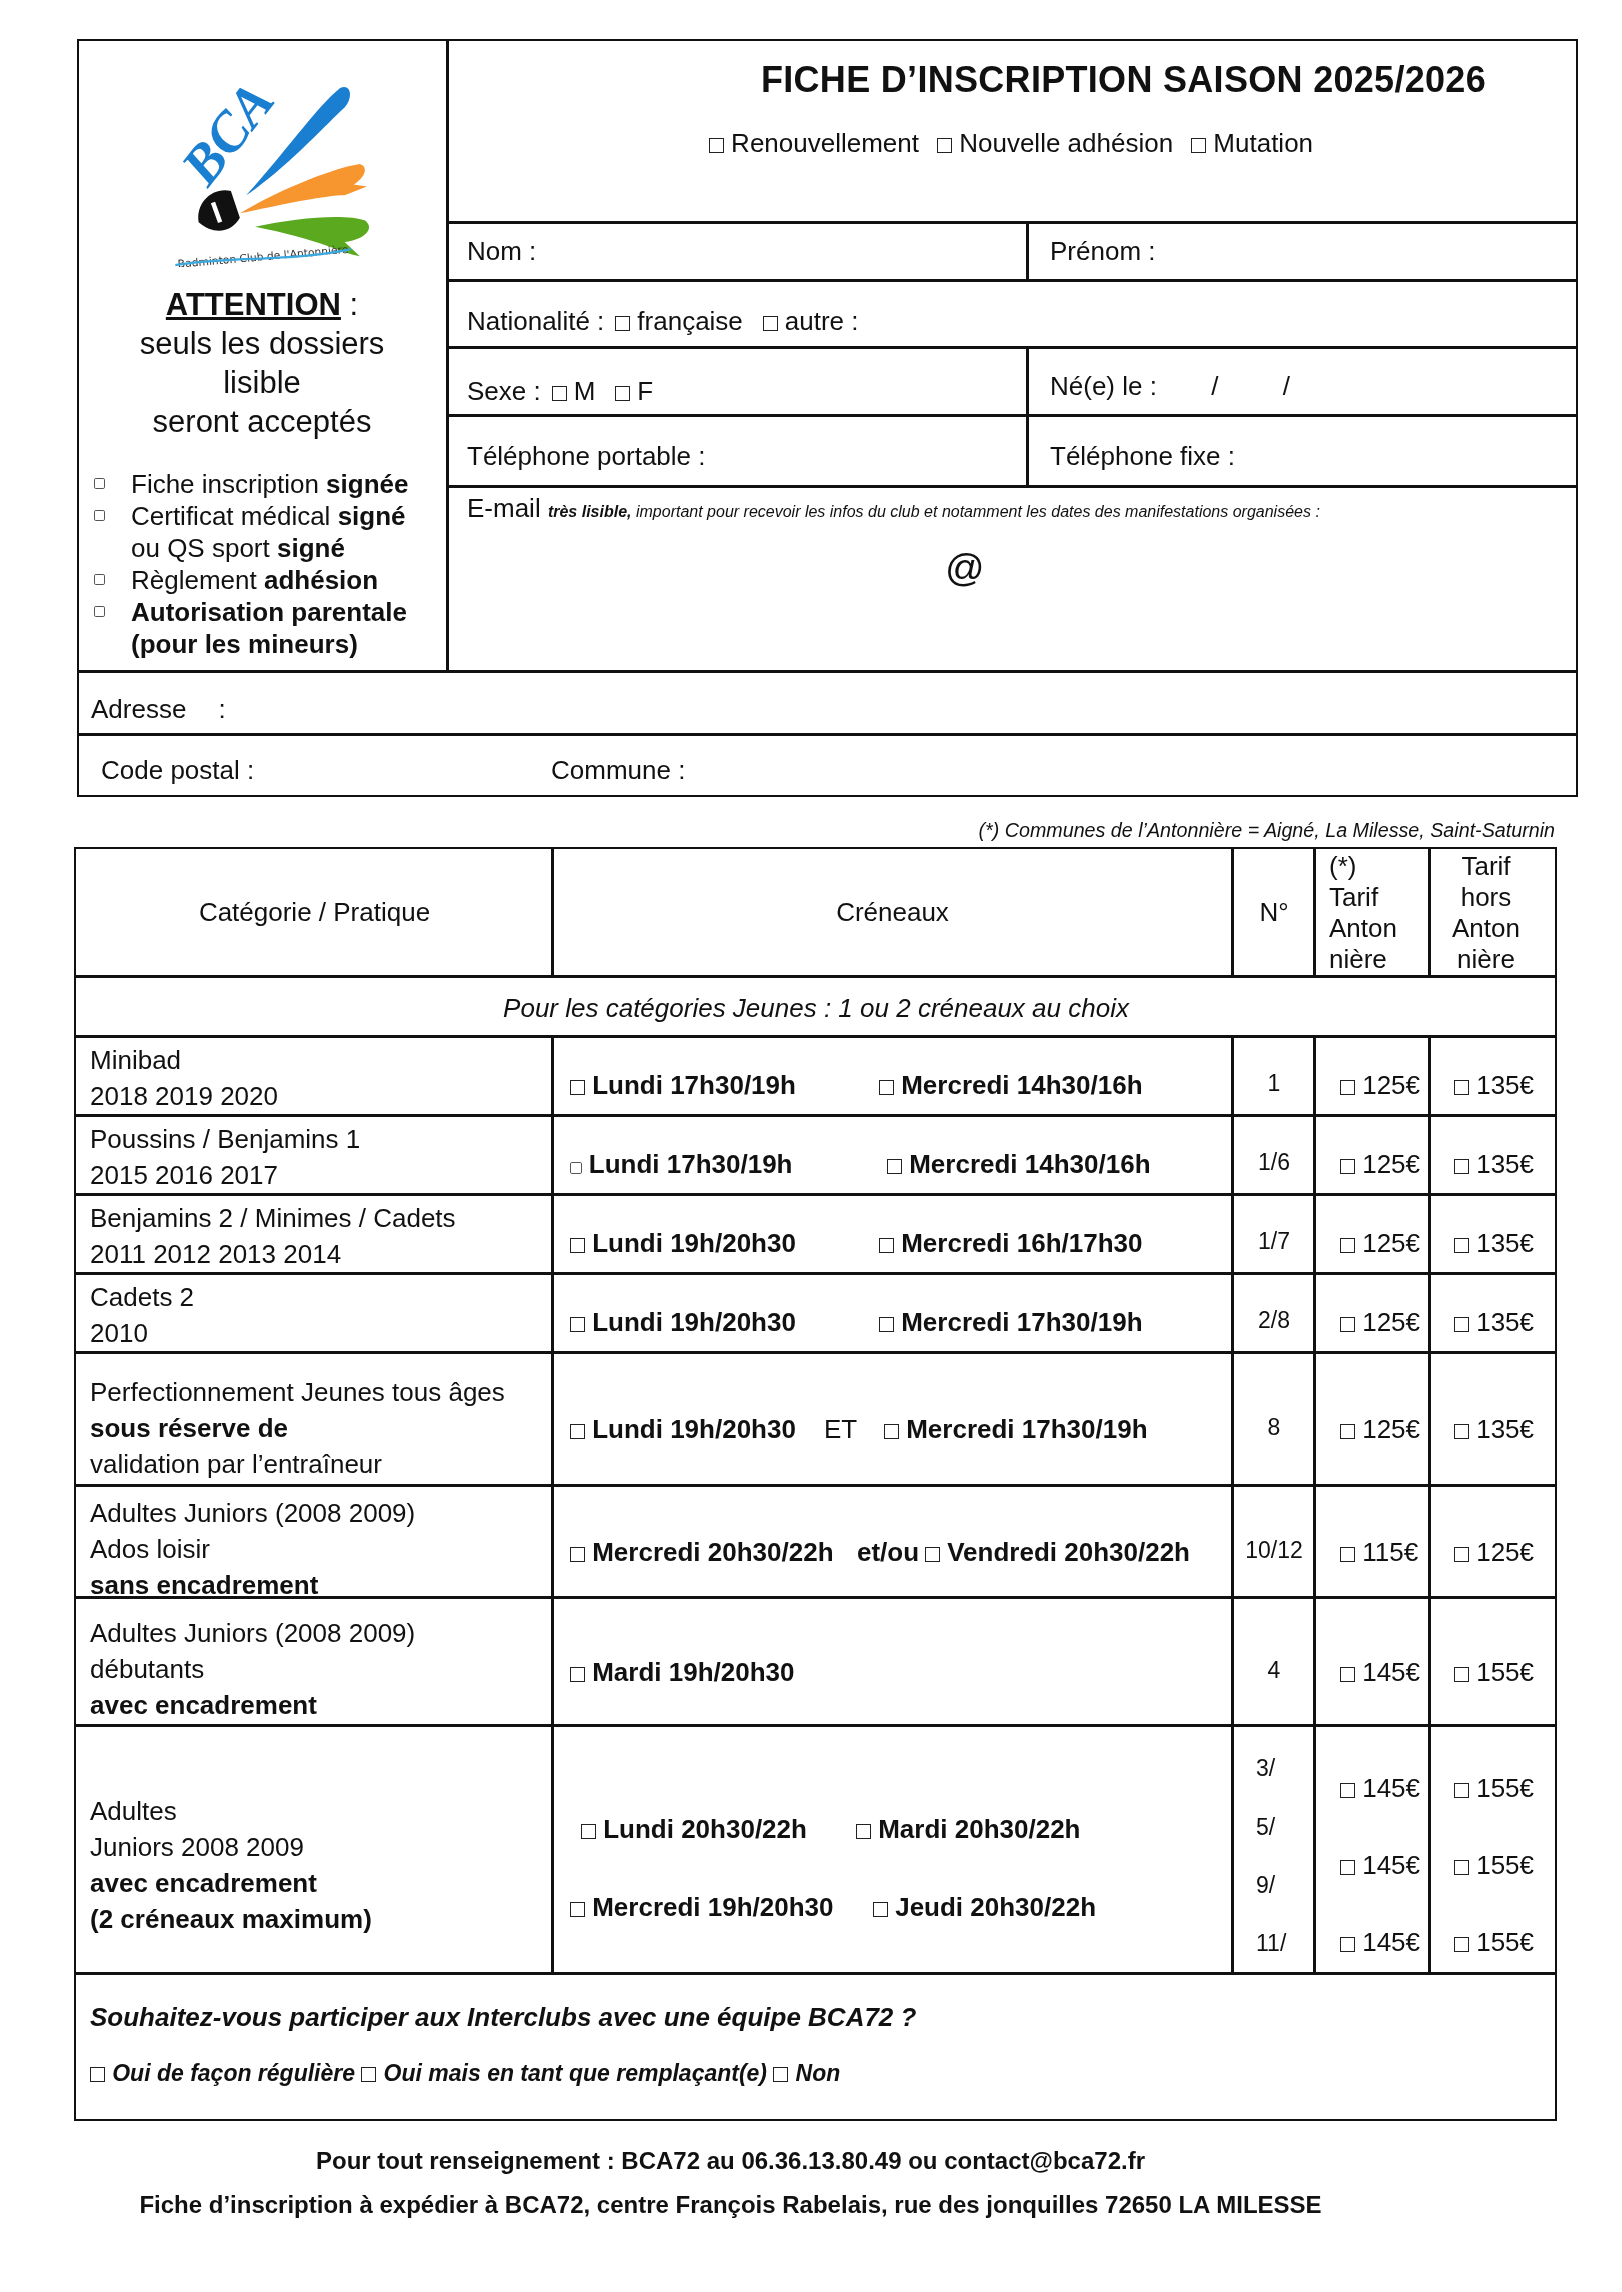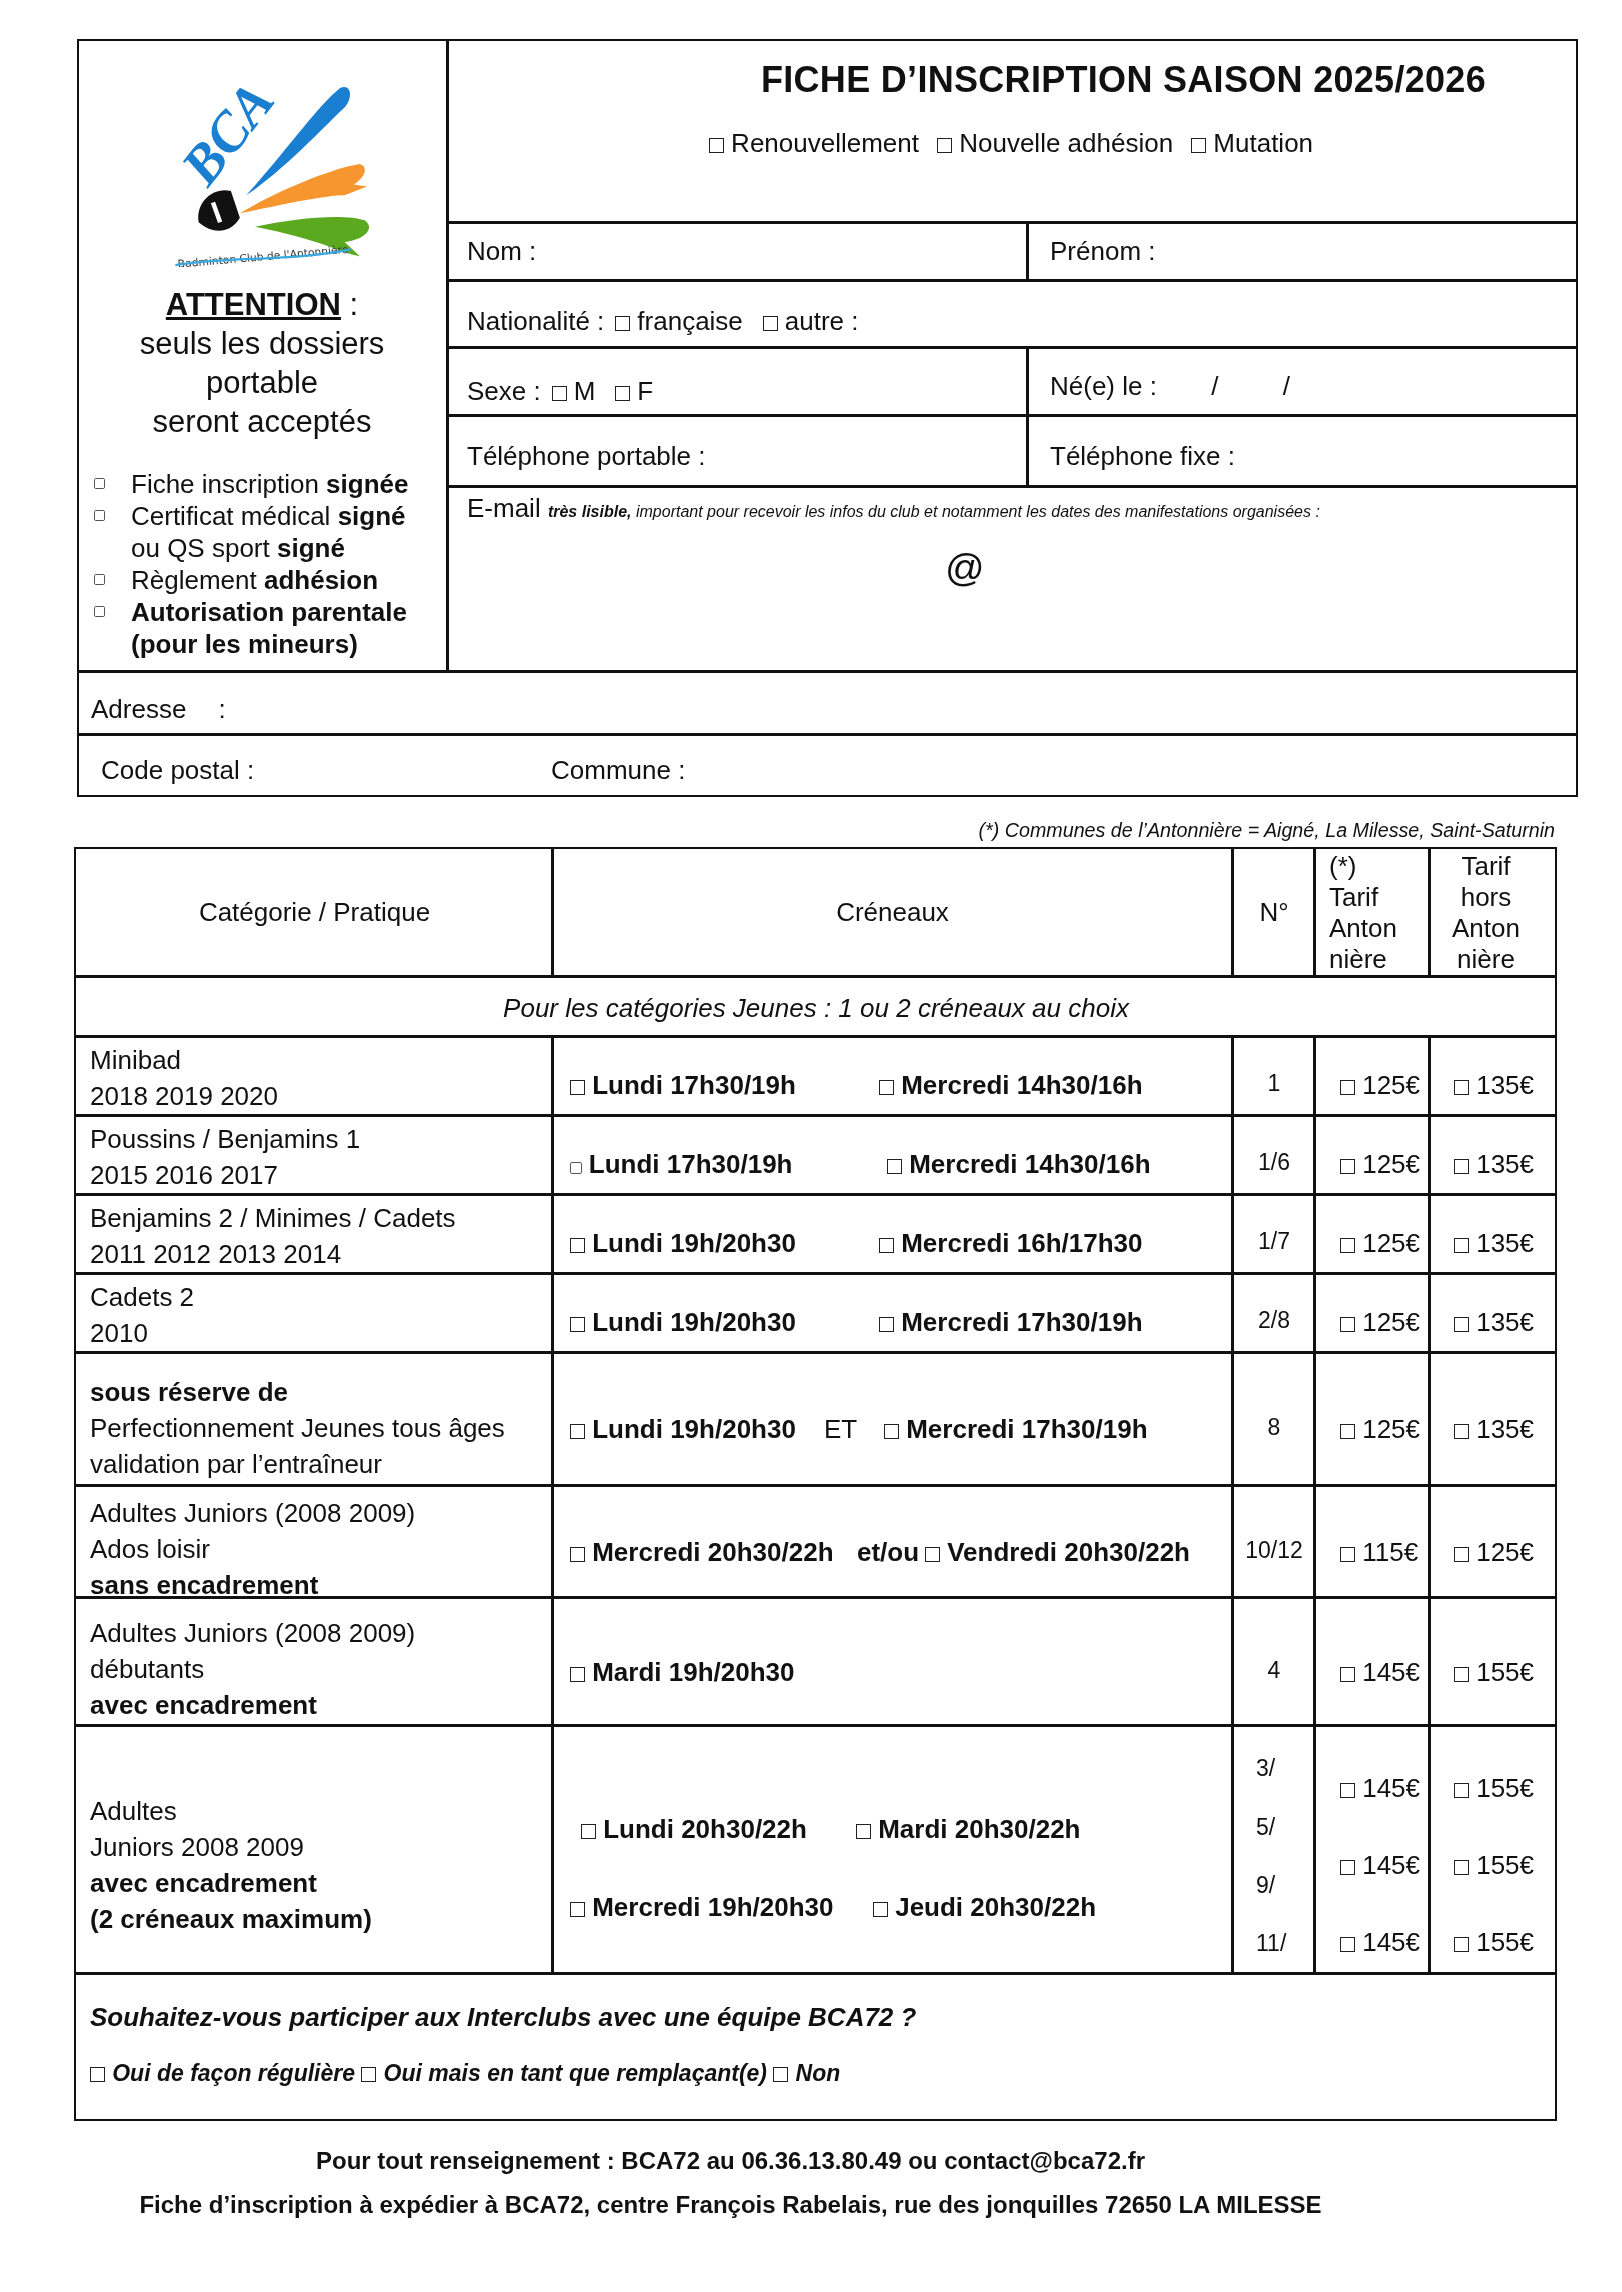--- a/index.html
+++ b/index.html
@@ -55,21 +55,21 @@
     <path d="M42 170 C38 148, 58 130, 78 135 L88 165 C80 180, 60 186, 42 170 Z" fill="#111"></path>
     <path d="M58 148 L66 170" stroke="#fff" stroke-width="5"></path>
     <text x="18" y="212" font-family="DejaVu Sans, sans-serif" font-size="12" fill="#333" transform="rotate(-5 120 205)">Badminton Club de l'Antonnière</text>
     <path d="M16 218 C70 208, 150 214, 212 200" stroke="#3aa9e0" stroke-width="2.5" fill="none"></path>
   </svg>
 </div>
 
 <div class="attn">
   <div><span class="head">ATTENTION</span><span> :</span></div>
   <div>seuls les dossiers</div>
-  <div>portable</div>
+  <div>lisible</div>
   <div>seront acceptés</div>
 </div>
 
 <div class="checklist">
   <div class="row"><span class="cb sm"></span><span>Fiche inscription </span><b>signée</b></div>
   <div class="row"><span class="cb sm"></span><span>Certificat médical </span><b>signé</b></div>
   <div class="row"><span>ou QS sport </span><b>signé</b></div>
   <div class="row"><span class="cb sm"></span><span>Règlement </span><b>adhésion</b></div>
   <div class="row"><span class="cb sm"></span><b>Autorisation parentale</b></div>
   <div class="row"><b>(pour les mineurs)</b></div>
@@ -188,22 +188,22 @@
     <div>Cadets 2</div>
     <div>2010</div>
   </div>
 <div class="cell" style="left:570px; top:1307px;"><span class="cb"></span><span>Lundi 19h/20h30</span></div>
 <div class="cell" style="left:879px; top:1307px;"><span class="cb"></span><span>Mercredi 17h30/19h</span></div>
 <div class="num" style="left:1234px; width:80px; top:1307px;">2/8</div>
 <div class="price" style="left:1340px; top:1307px;"><span class="cb"></span><span>125€</span></div>
 <div class="price" style="left:1454px; top:1307px;"><span class="cb"></span><span>135€</span></div>
 
 <div class="cat" style="top:1374px;">
+    <div>Perfectionnement Jeunes tous âges</div>
     <div style="font-weight:bold">sous réserve de</div>
-    <div>Perfectionnement Jeunes tous âges</div>
     <div style="font-weight:normal">validation par l’entraîneur</div>
   </div>
 <div class="cell" style="left:570px; top:1414px;"><span class="cb"></span><span>Lundi 19h/20h30</span></div>
 <div class="cell" style="left:824px; top:1414px; font-weight:normal;">ET</div>
 <div class="cell" style="left:884px; top:1414px;"><span class="cb"></span><span>Mercredi 17h30/19h</span></div>
 <div class="num" style="left:1234px; width:80px; top:1414px;">8</div>
 <div class="price" style="left:1340px; top:1414px;"><span class="cb"></span><span>125€</span></div>
 <div class="price" style="left:1454px; top:1414px;"><span class="cb"></span><span>135€</span></div>
 
 <div class="cat" style="top:1495px;">

